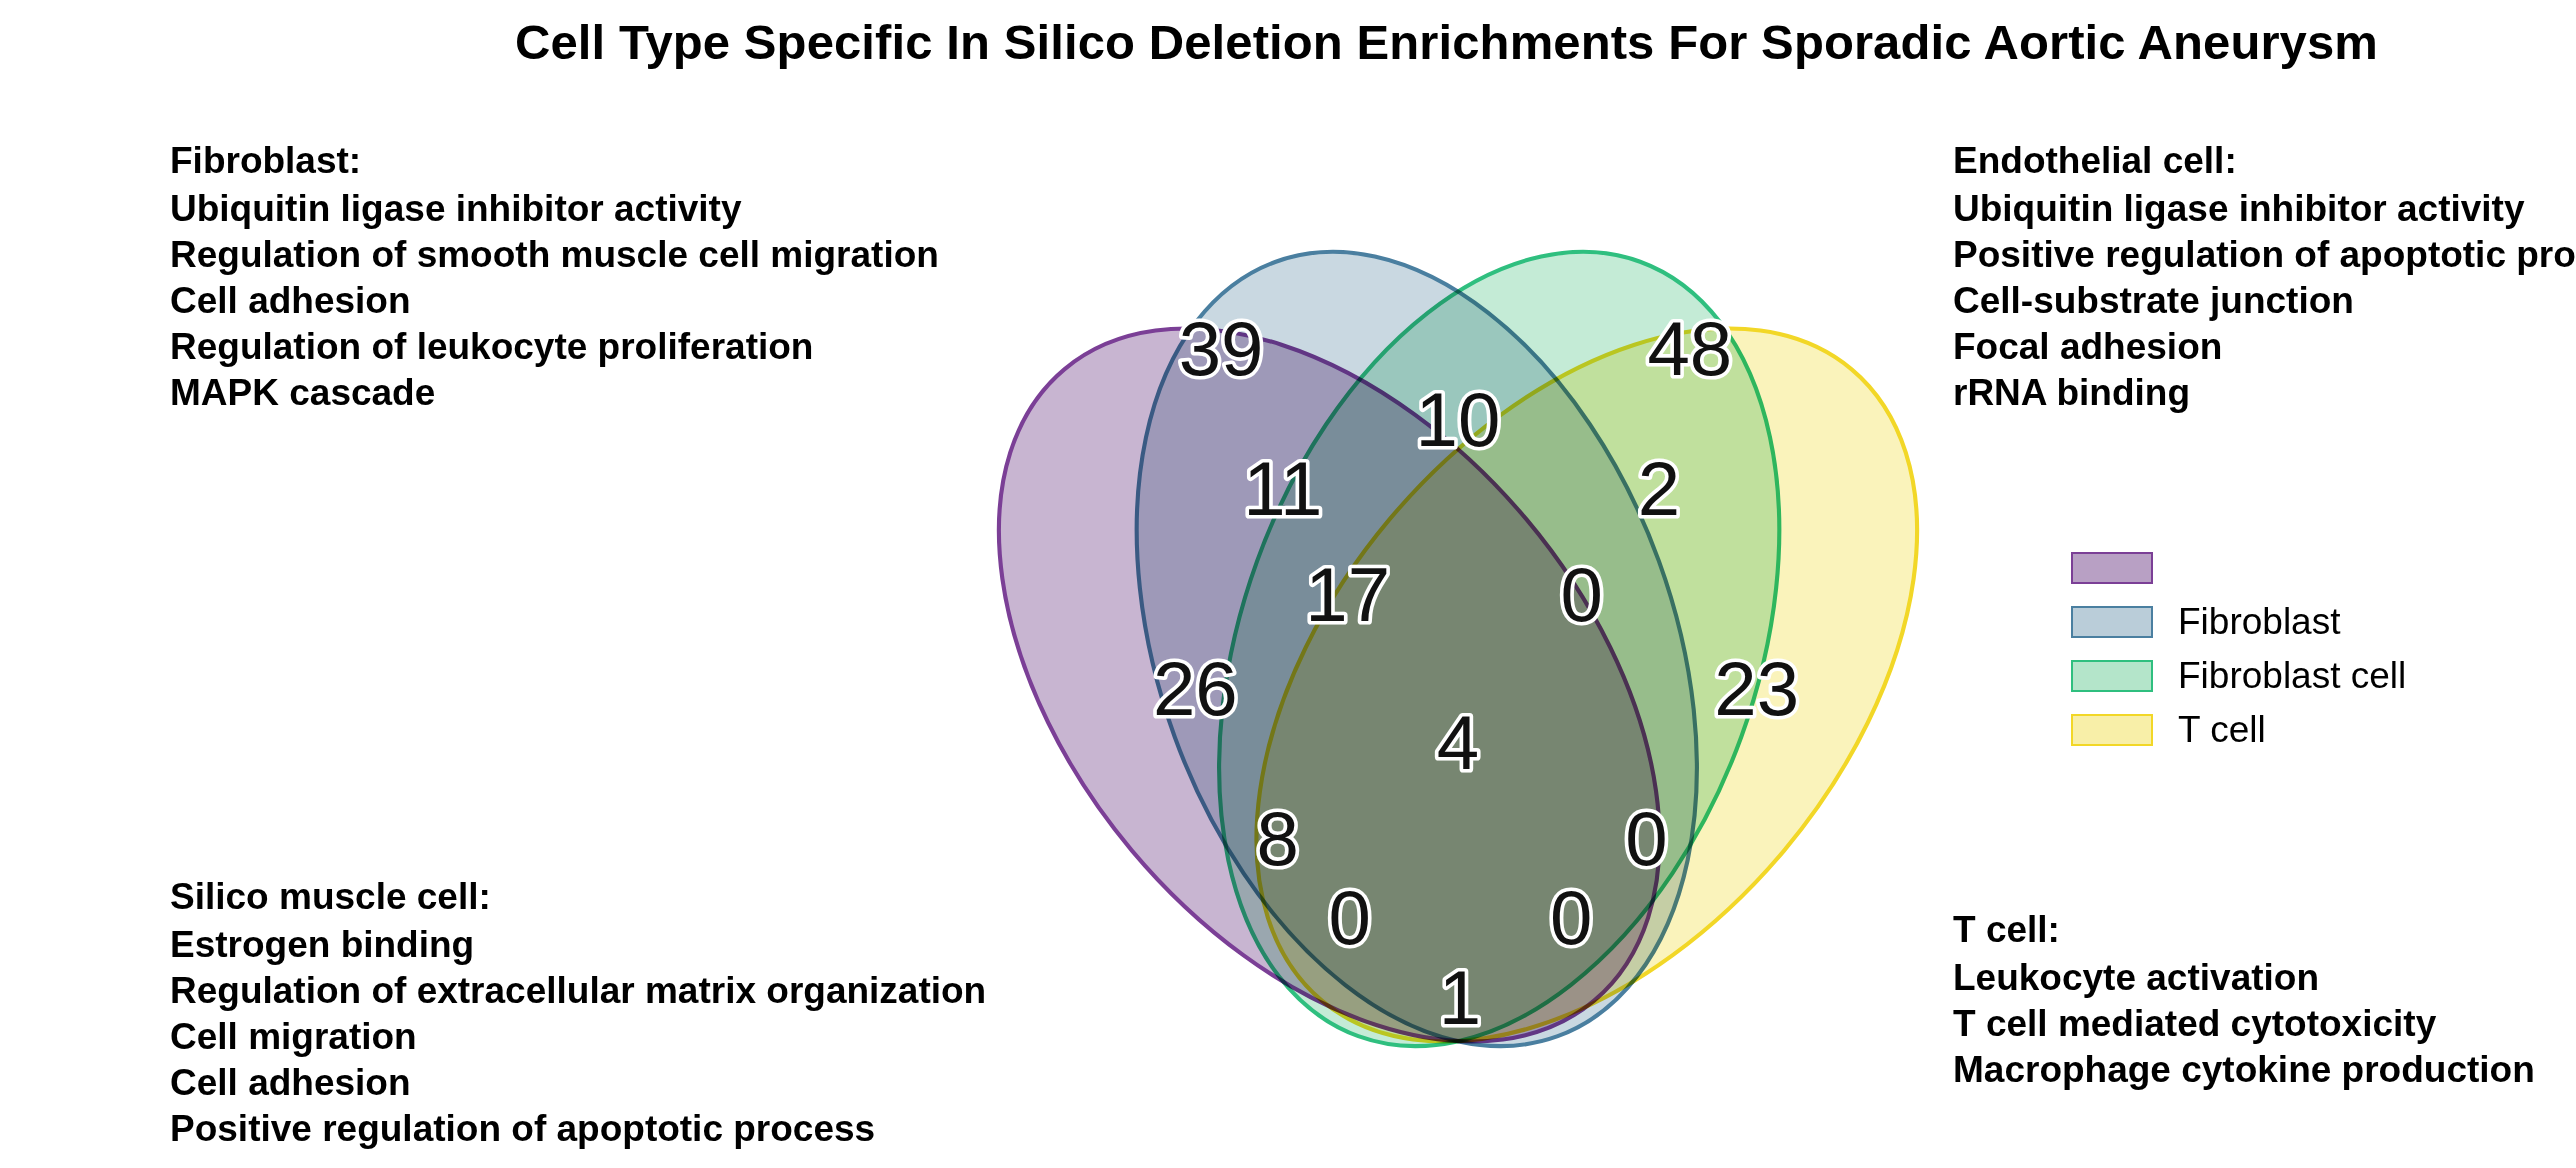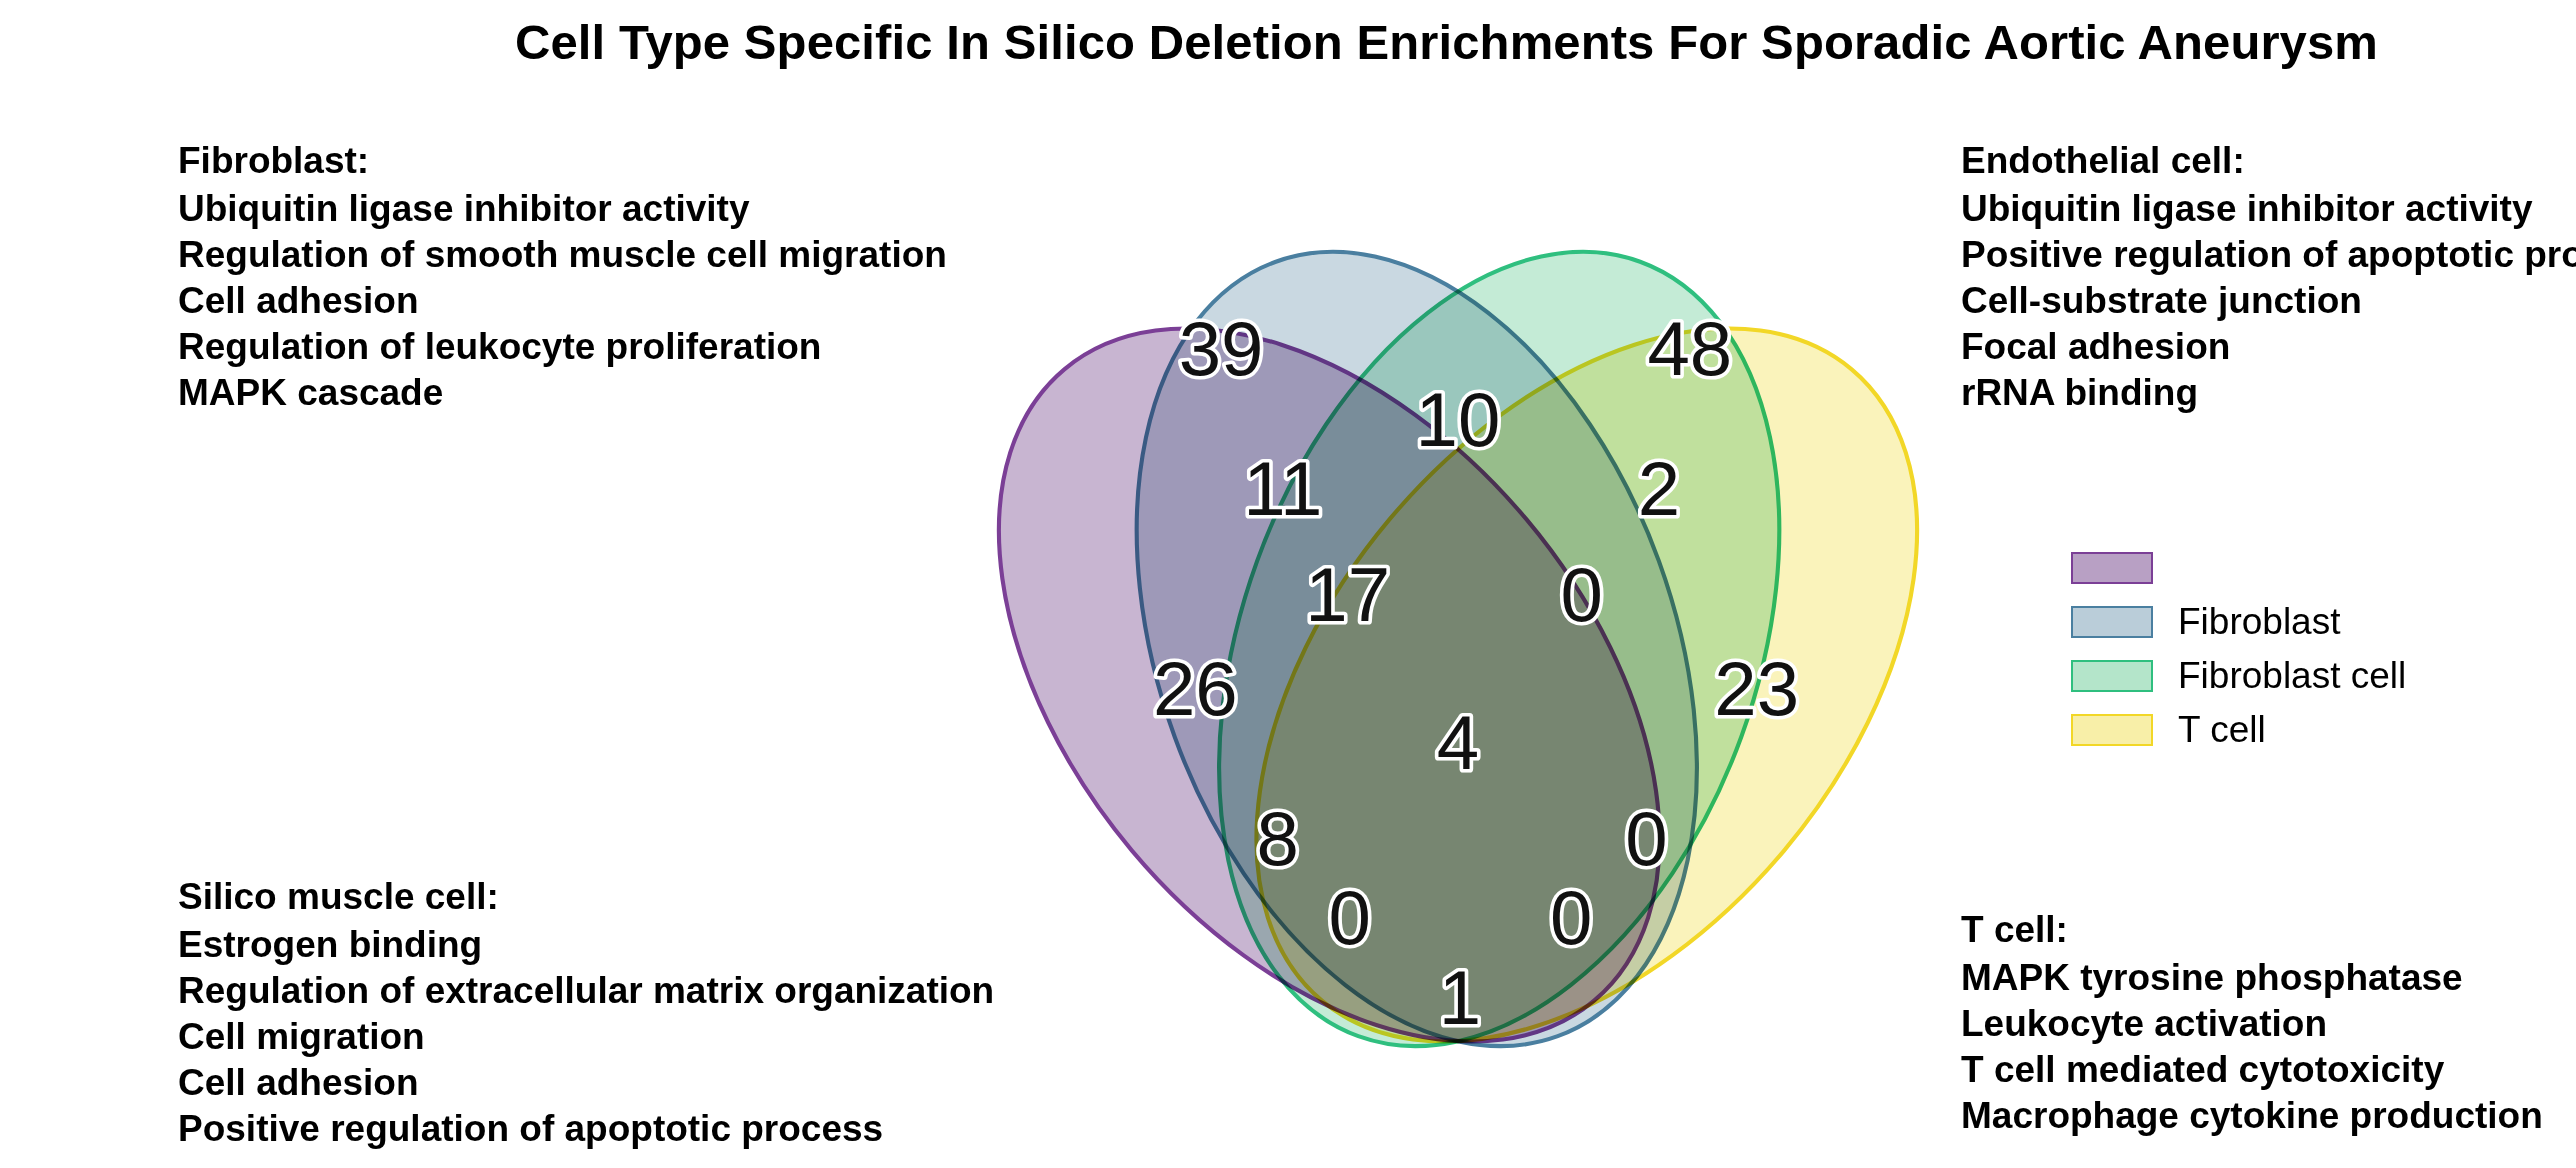--- a/index.html
+++ b/index.html
@@ -27,21 +27,20 @@
     font-weight: bold;
     letter-spacing: 0.1px;
     white-space: nowrap;
   }
 
   
   .anno-block {
     position: absolute;
     font-size: 37px;
     line-height: 46px;
-    margin-left: 8px;
   }
   .anno-heading {
     font-weight: bold;
     white-space: nowrap;
     margin-bottom: 2.1px;
   }
   .anno-item {
     white-space: nowrap;
     font-weight: bold;
   }
@@ -128,21 +127,20 @@
   <div class="anno-heading">Silico muscle cell:</div>
   <div class="anno-item">Estrogen binding</div>
   <div class="anno-item">Regulation of extracellular matrix organization</div>
   <div class="anno-item">Cell migration</div>
   <div class="anno-item">Cell adhesion</div>
   <div class="anno-item">Positive regulation of apoptotic process</div>
 </div>
 
 <div class="anno-block" id="block-tcell">
   <div class="anno-heading">T cell:</div>
-  <div class="anno-item">MAPK tyrosine phosphatase</div>
   <div class="anno-item">Leukocyte activation</div>
   <div class="anno-item">T cell mediated cytotoxicity</div>
   <div class="anno-item">Macrophage cytokine production</div>
 </div>
 
 <div id="venn-wrap">
   <svg id="venn-svg" viewBox="0 0 1190 860" xmlns="http://www.w3.org/2000/svg">
     <g>
 
       <ellipse class="venn-ellipse" cx="470" cy="430" rx="250" ry="400" transform="rotate(-40 470 430)" fill="#B8A0C4" fill-opacity="0.78" stroke="#7B3F96" stroke-width="4"></ellipse>

